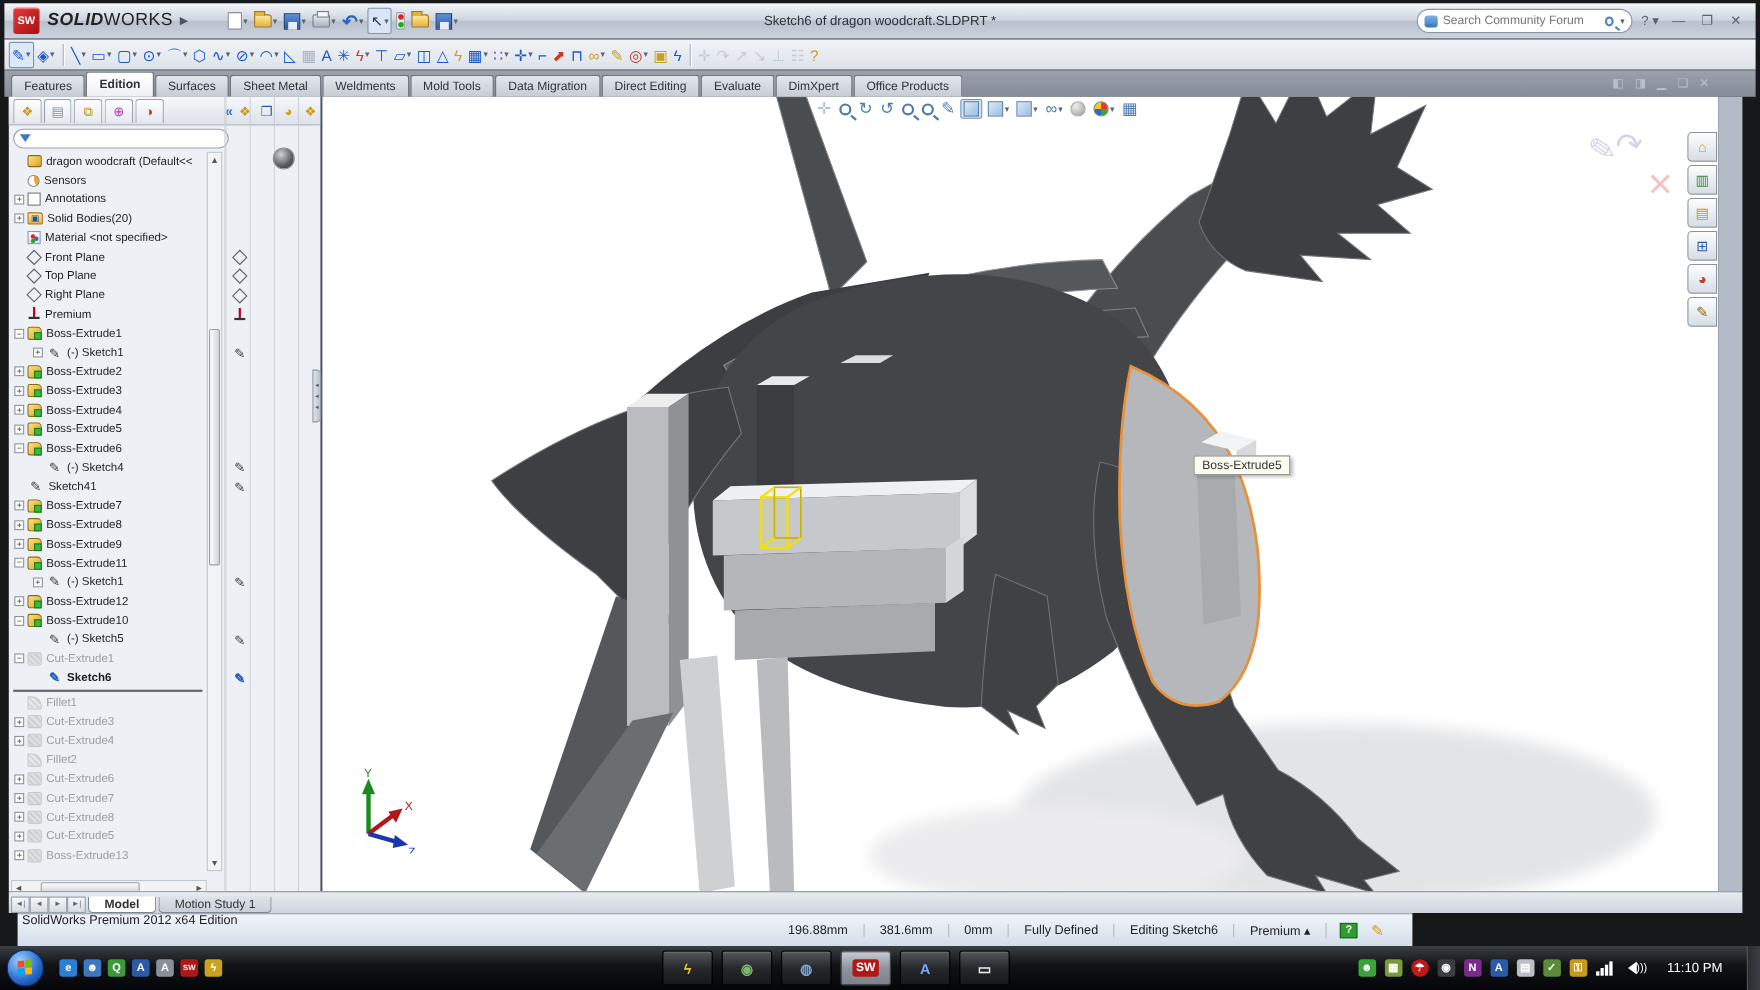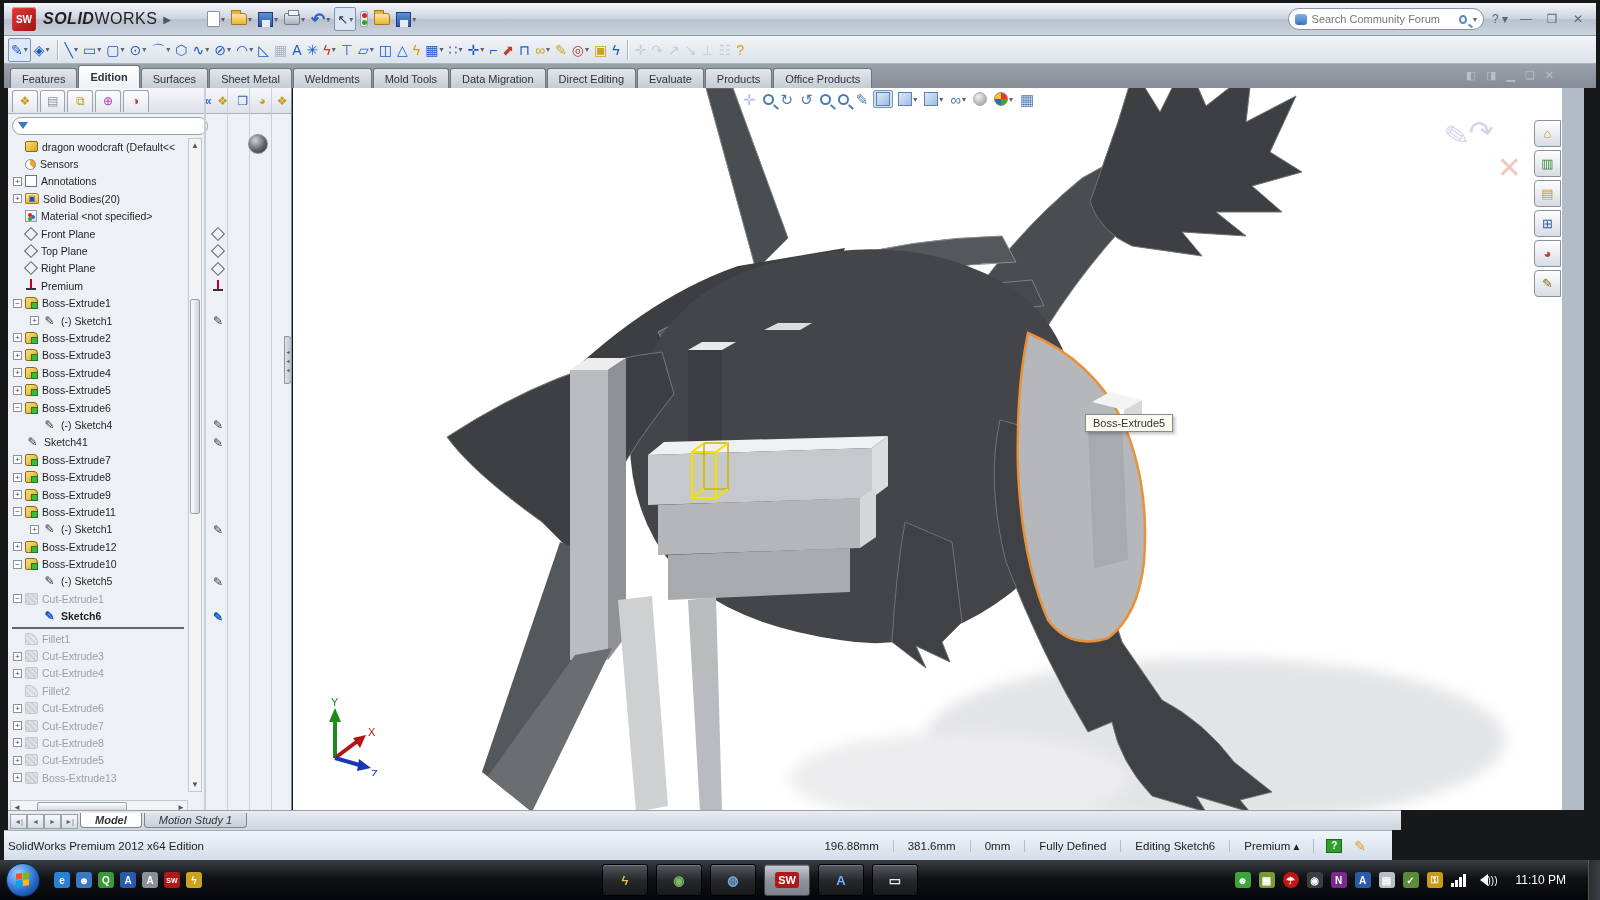--- a/index.html
+++ b/index.html
@@ -137,28 +137,28 @@
   #triad { position:absolute; left:20px; top:608px; }
   #dragon { position:absolute; left:0; top:0; }
 
   
   #taskpane { position:absolute; left:1534px; top:120px; width:28px; display:flex; flex-direction:column; gap:3px; z-index:6; }
   .tpbtn { width:27px; height:27px; background:linear-gradient(#fdfdfe,#d7dde5); border:1px solid #8a94a0;
     border-radius:4px 0 0 4px; display:flex; align-items:center; justify-content:center; font-size:13px; }
   #rightframe { position:absolute; left:1562px; top:88px; width:22px; height:722px; background:#b3bbc6; }
 
   
-  #bottomtabs { position:absolute; left:8px; top:810px; width:1393px; height:20px; background:linear-gradient(#e8ecf1,#cdd4dd);
-    border-top:1px solid #9aa2ad; display:flex; align-items:center;font-style:italic; }
+  #bottomtabs { position:absolute; left:8px; top:810px; width:1576px; height:20px; background:linear-gradient(#e8ecf1,#cdd4dd);
+    border-top:1px solid #9aa2ad; display:flex; align-items:flex-end; }
   .navb { width:17px; height:15px; border:1px solid #98a1ac; background:linear-gradient(#f6f8fa,#d6dce3); font-size:7px; color:#44506000; color:#5a6673; display:flex; align-items:center; justify-content:center; margin-top:1px; }
   .mtab { padding:1px 14px; font-size:11px; border:1px solid #7d8690; border-top:none; background:linear-gradient(#dfe4ea,#c8cfd8); color:#333; border-radius:0 0 4px 4px; margin-left:2px; }
   .mtab.active { background:#fff; font-weight:bold; }
-  #statusbar { position:absolute; left:4px; top:830px; width:1388px; height:30px;
+  #statusbar { position:absolute; left:16px; top:830px; width:1268px; height:30px;
     background:linear-gradient(#f0f5fb,#d3dde9); border-top:1px solid #a5adb8; font-size:11.5px; color:#222;
-    display:flex; align-items:center; }
+    display:flex; }
   #status-left { margin-left:4px; }
   #status-right { margin-left:auto; display:flex; align-items:center; gap:0; }
   .sfield { padding:0 14px; border-right:1px solid #b4bcc6; }
   .helpbox { width:16px; height:14px; background:#2f9e2f; color:#fff; font-size:10px; font-weight:bold; text-align:center; border:1px solid #1a6a1a; margin:0 12px; }
   .goldpencil { color:#d99a1e; font-size:14px; margin-right:26px; }
 
   
   #taskbar { position:absolute; left:0; top:860px; width:1600px; height:40px;
     background:linear-gradient(#3a3f45,#101214 45%,#05060a); display:flex; align-items:center; }
   #orb { width:34px; height:34px; border-radius:50%; margin-left:6px;
@@ -223,20 +223,21 @@
           </span>
         </span>
         <span class="tbtn">
           <span class="i-folder"></span>
         </span>
         <span class="tbtn">
           <span class="i-save"></span>
           <span class="dd">▾</span>
         </span>
       </div>
+    <div id="win-title">Sketch6 of dragon woodcraft.SLDPRT *</div>
     <div id="title-right">
       <div id="searchbox">
         <span class="bubble"></span>
         <input placeholder="Search Community Forum" style="">
         <span class="mag"></span>
         <span class="dd">▾</span>
       </div>
       <span class="winctl"><span>?</span> ▾</span>
       <span class="winctl">—</span>
       <span class="winctl">❐</span>
@@ -388,21 +389,21 @@
   <div id="tabrow">
     <div class="cmdtab">Features</div>
       <div class="cmdtab active">Edition</div>
       <div class="cmdtab">Surfaces</div>
       <div class="cmdtab">Sheet Metal</div>
       <div class="cmdtab">Weldments</div>
       <div class="cmdtab">Mold Tools</div>
       <div class="cmdtab">Data Migration</div>
       <div class="cmdtab">Direct Editing</div>
       <div class="cmdtab">Evaluate</div>
-      <div class="cmdtab">Products</div>
+      <div class="cmdtab">DimXpert</div>
       <div class="cmdtab">Office Products</div>
       <div id="doc-controls">
         <span>◧</span>
         <span>◨</span>
         <span>▁</span>
         <span>❏</span>
         <span>✕</span>
       </div>
   </div>
 

